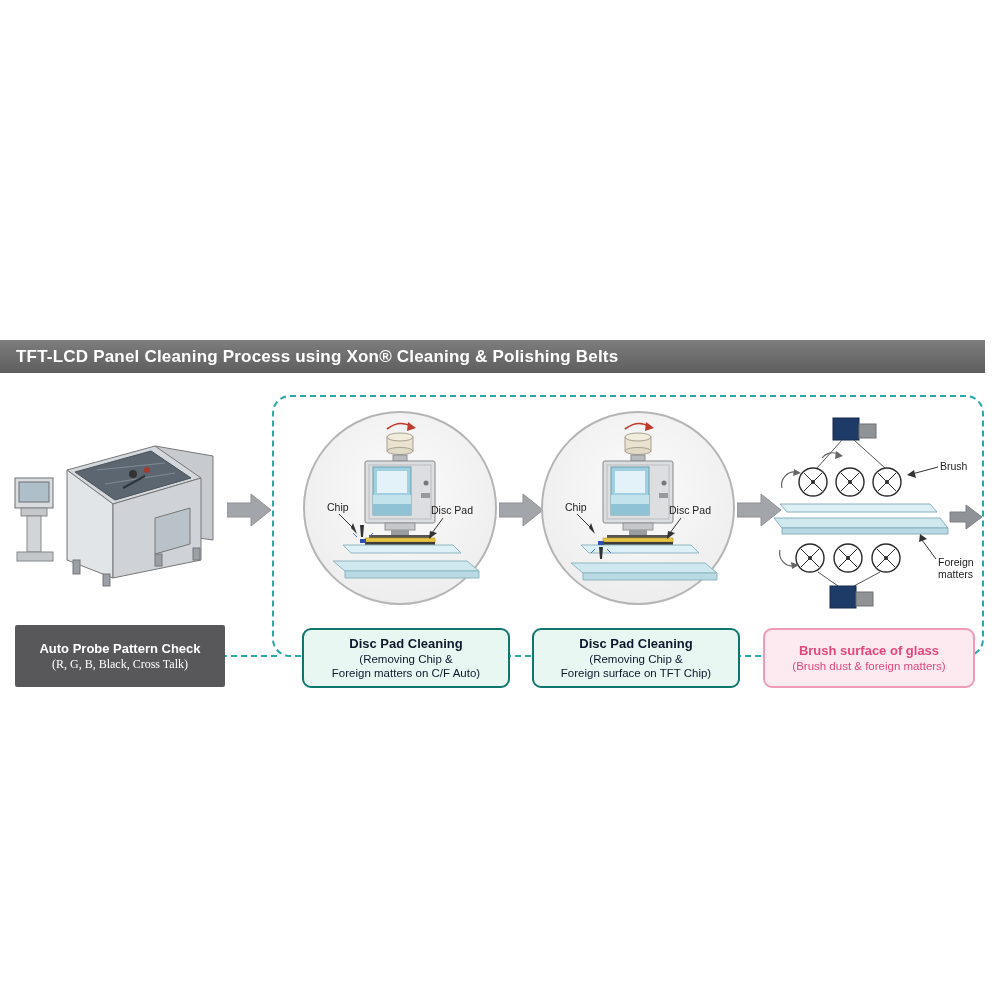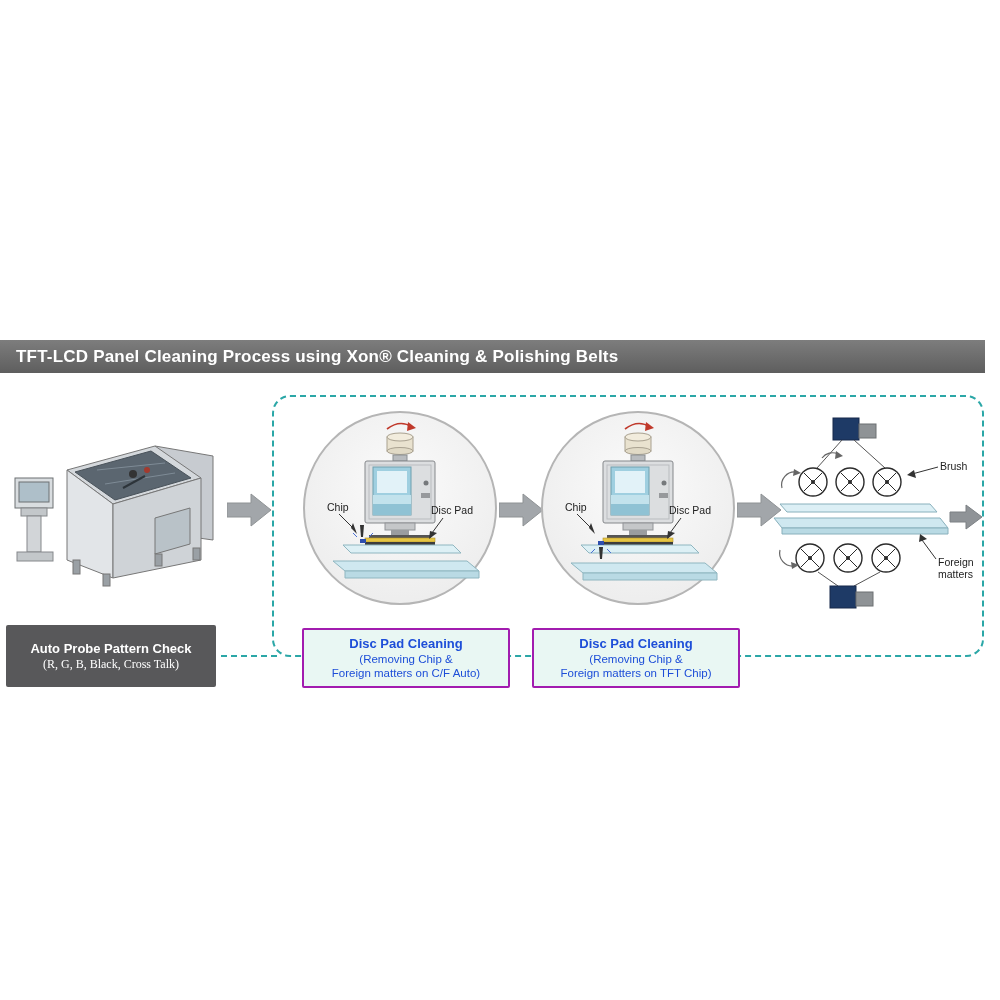--- a/index.html
+++ b/index.html
@@ -38,26 +38,26 @@
   .c2{left:541px;top:411px;}
 
   .illu{z-index:2;}
 
   
   .label-box{
     z-index:3;text-align:center;box-sizing:border-box;
     display:flex;flex-direction:column;justify-content:center;
   }
   .box-dark{
-    left:6px;top:625px;width:210px;height:62px;
+    left:15px;top:625px;width:210px;height:62px;
     background:#58585a;color:#ffffff;border-radius:2px;
   }
   .box-teal{
-    background:#e9f7f3;border:2px solid #a21caf;border-radius:2px;
-    color:#1d4ed8;
+    background:#e9f7f3;border:2px solid #0f766e;border-radius:9px;
+    color:#0f172a;
   }
   .box-teal-1{left:302px;top:628px;width:208px;height:60px;}
   .box-teal-2{left:532px;top:628px;width:208px;height:60px;}
   .box-pink{
     left:763px;top:628px;width:212px;height:60px;
     background:#fdeaf1;border:2px solid #ef9ab8;border-radius:9px;
     color:#e2487c;
   }
   .box-title{font-size:13px;font-weight:bold;line-height:16px;}
   .box-sub{font-size:11.5px;line-height:14.5px;}
@@ -312,17 +312,21 @@
 
   <div class="abs label-box box-teal box-teal-1">
     <div class="box-title">Disc Pad Cleaning</div>
     <div class="box-sub">(Removing Chip &amp;</div>
     <div class="box-sub">Foreign matters on C/F Auto)</div>
   </div>
 
   <div class="abs label-box box-teal box-teal-2">
     <div class="box-title">Disc Pad Cleaning</div>
     <div class="box-sub">(Removing Chip &amp;</div>
-    <div class="box-sub">Foreign matters on TFT Chip)</div>
-  </div>
-
+    <div class="box-sub">Foreign surface on TFT Chip)</div>
+  </div>
+
+  <div class="abs label-box box-pink">
+    <div class="box-title">Brush surface of glass</div>
+    <div class="box-sub">(Brush dust &amp; foreign matters)</div>
+  </div>
 
 </div>
 
 </body></html>

